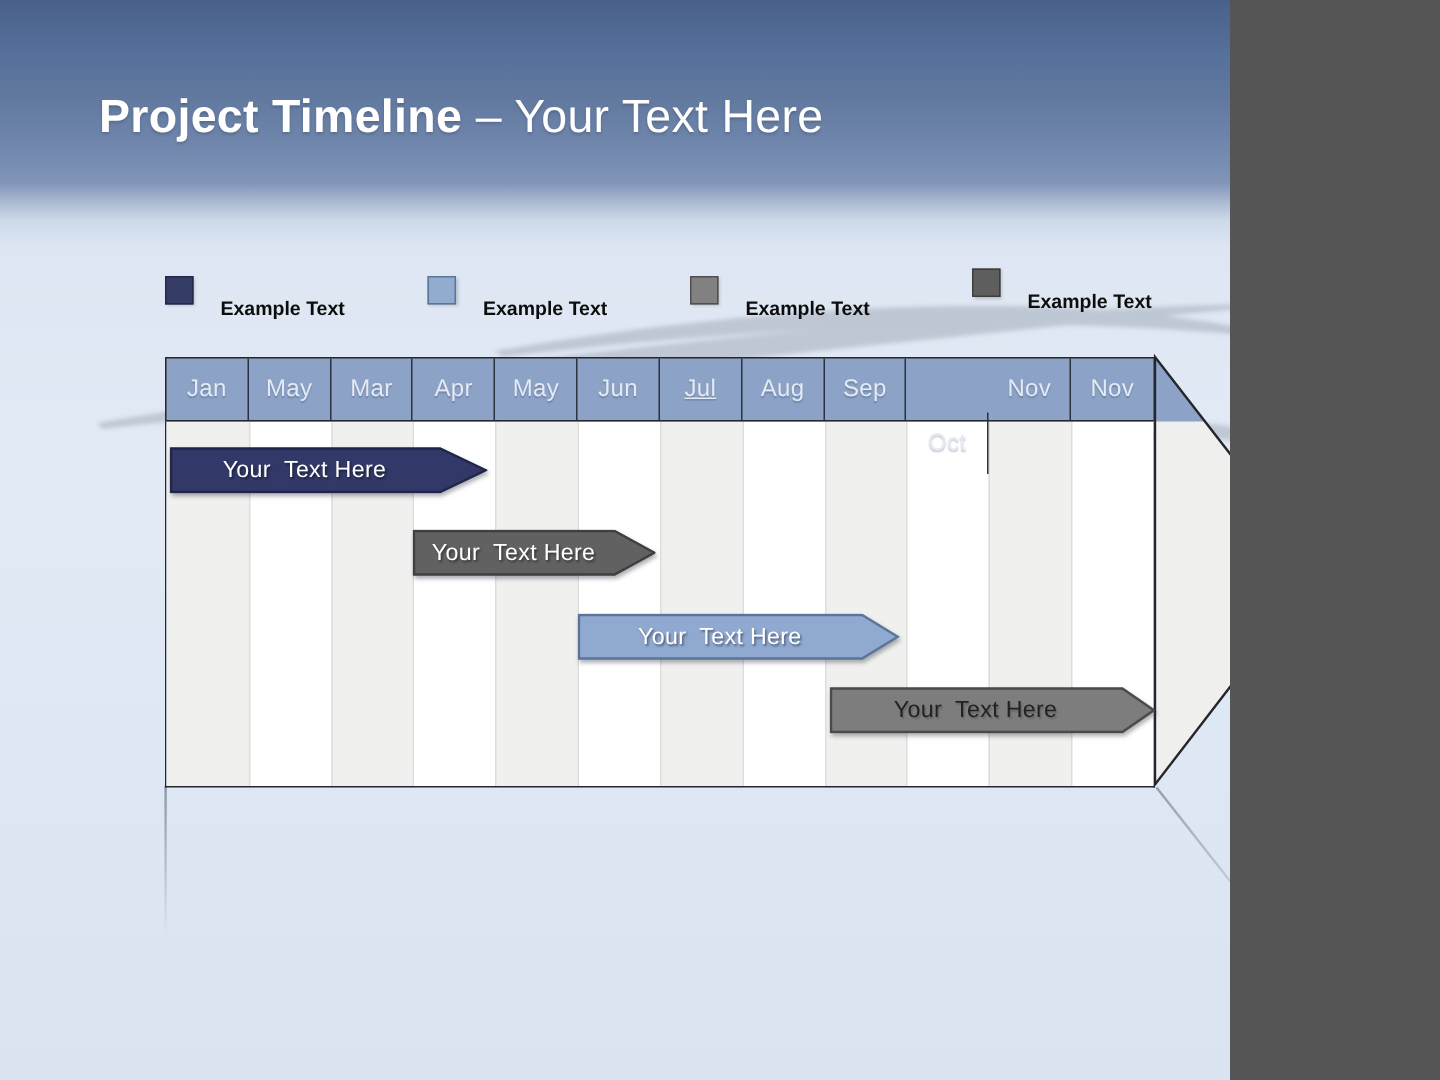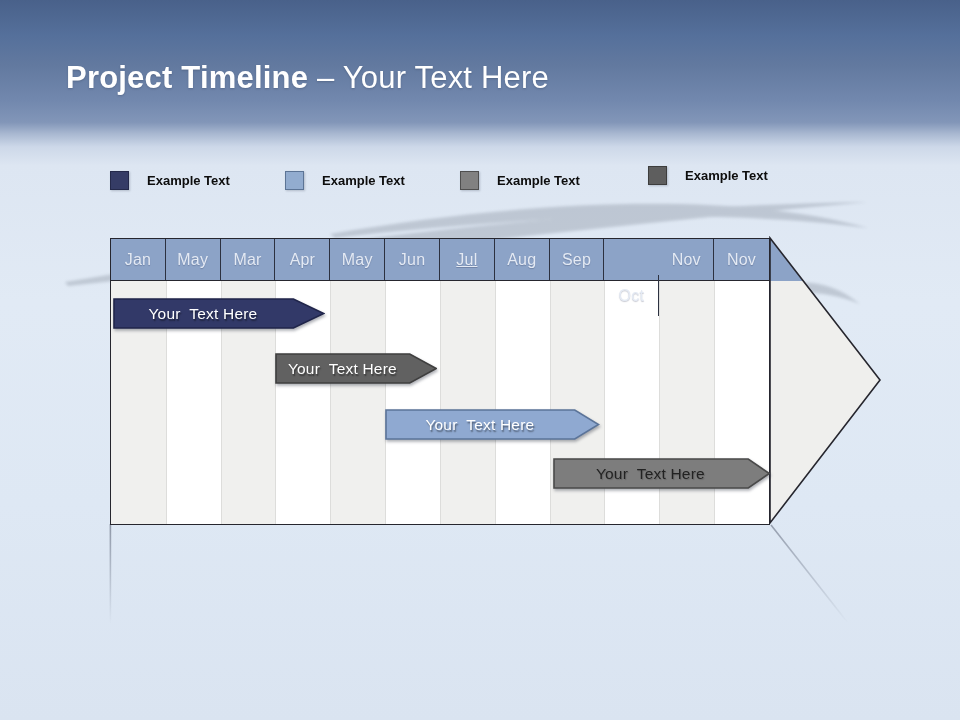--- a/index.html
+++ b/index.html
@@ -1,17 +1,17 @@
 <!DOCTYPE html>
 <html><head>
 <meta charset="utf-8">
 <style>
   html,body{margin:0;padding:0;background:#555;}
   .slide{
-    position:relative;width:960px;height:720px;overflow:hidden;
+    position:relative;width:820px;height:720px;overflow:hidden;
     font-family:"Liberation Sans","DejaVu Sans",sans-serif;
     background:linear-gradient(180deg,
       #49618a 0%, #55709b 5%, #62799f 9%, #7288ae 14%, #8296b8 17%,
       #a9b8d1 18.6%, #cdd8e9 20.4%, #dde6f2 23%,
       #e1eaf5 42%, #dee8f4 70%, #dae4f1 100%);
   }
   
   .swoosh{position:absolute;left:0;top:180px;width:960px;height:150px;
     opacity:.45;filter:blur(1.5px);z-index:1;}
   
@@ -19,21 +19,21 @@
     font-size:31px;letter-spacing:.2px;white-space:nowrap;
     text-shadow:0 1px 2px rgba(30,40,60,.25);}
   .title .emph{font-weight:700;}
   .title .rest{font-weight:400;margin-left:9px;}
   
   .legend{position:absolute;left:0;top:0;width:960px;height:0;z-index:6;}
   .legend-item{position:absolute;top:171px;display:flex;align-items:center;}
   .legend-item.li-3{top:166px;}
   .swatch{width:19px;height:19px;box-sizing:border-box;border:1.5px solid #000;
     flex:0 0 auto;box-shadow:1px 1px 2px rgba(50,60,80,.25);}
-  .legend-label{margin-left:18px;font-size:13px;font-weight:700;color:#0d0d0d;line-height:19px;white-space:nowrap;}
+  .legend-label{margin-left:18px;font-size:13px;font-weight:700;color:#0d0d0d;line-height:19px;white-space:nowrap;margin-top:25px;}
   
   .tl-header{position:absolute;left:110px;top:238px;width:660px;height:43px;
     box-sizing:border-box;display:flex;z-index:4;
     border:1.6px solid #26262e;border-bottom:1.6px solid #26262e;}
   .month-cell{box-sizing:border-box;width:55px;height:100%;
     border-right:1.5px solid #2c3140;display:flex;align-items:center;justify-content:center;
     font-size:16px;letter-spacing:.2px;text-shadow:0 1px 1px rgba(30,40,70,.25);}
   .month-cell:last-child{border-right:none;}
   .tl-body{position:absolute;left:110px;top:279.5px;width:660px;height:245px;
     box-sizing:border-box;display:flex;z-index:3;

